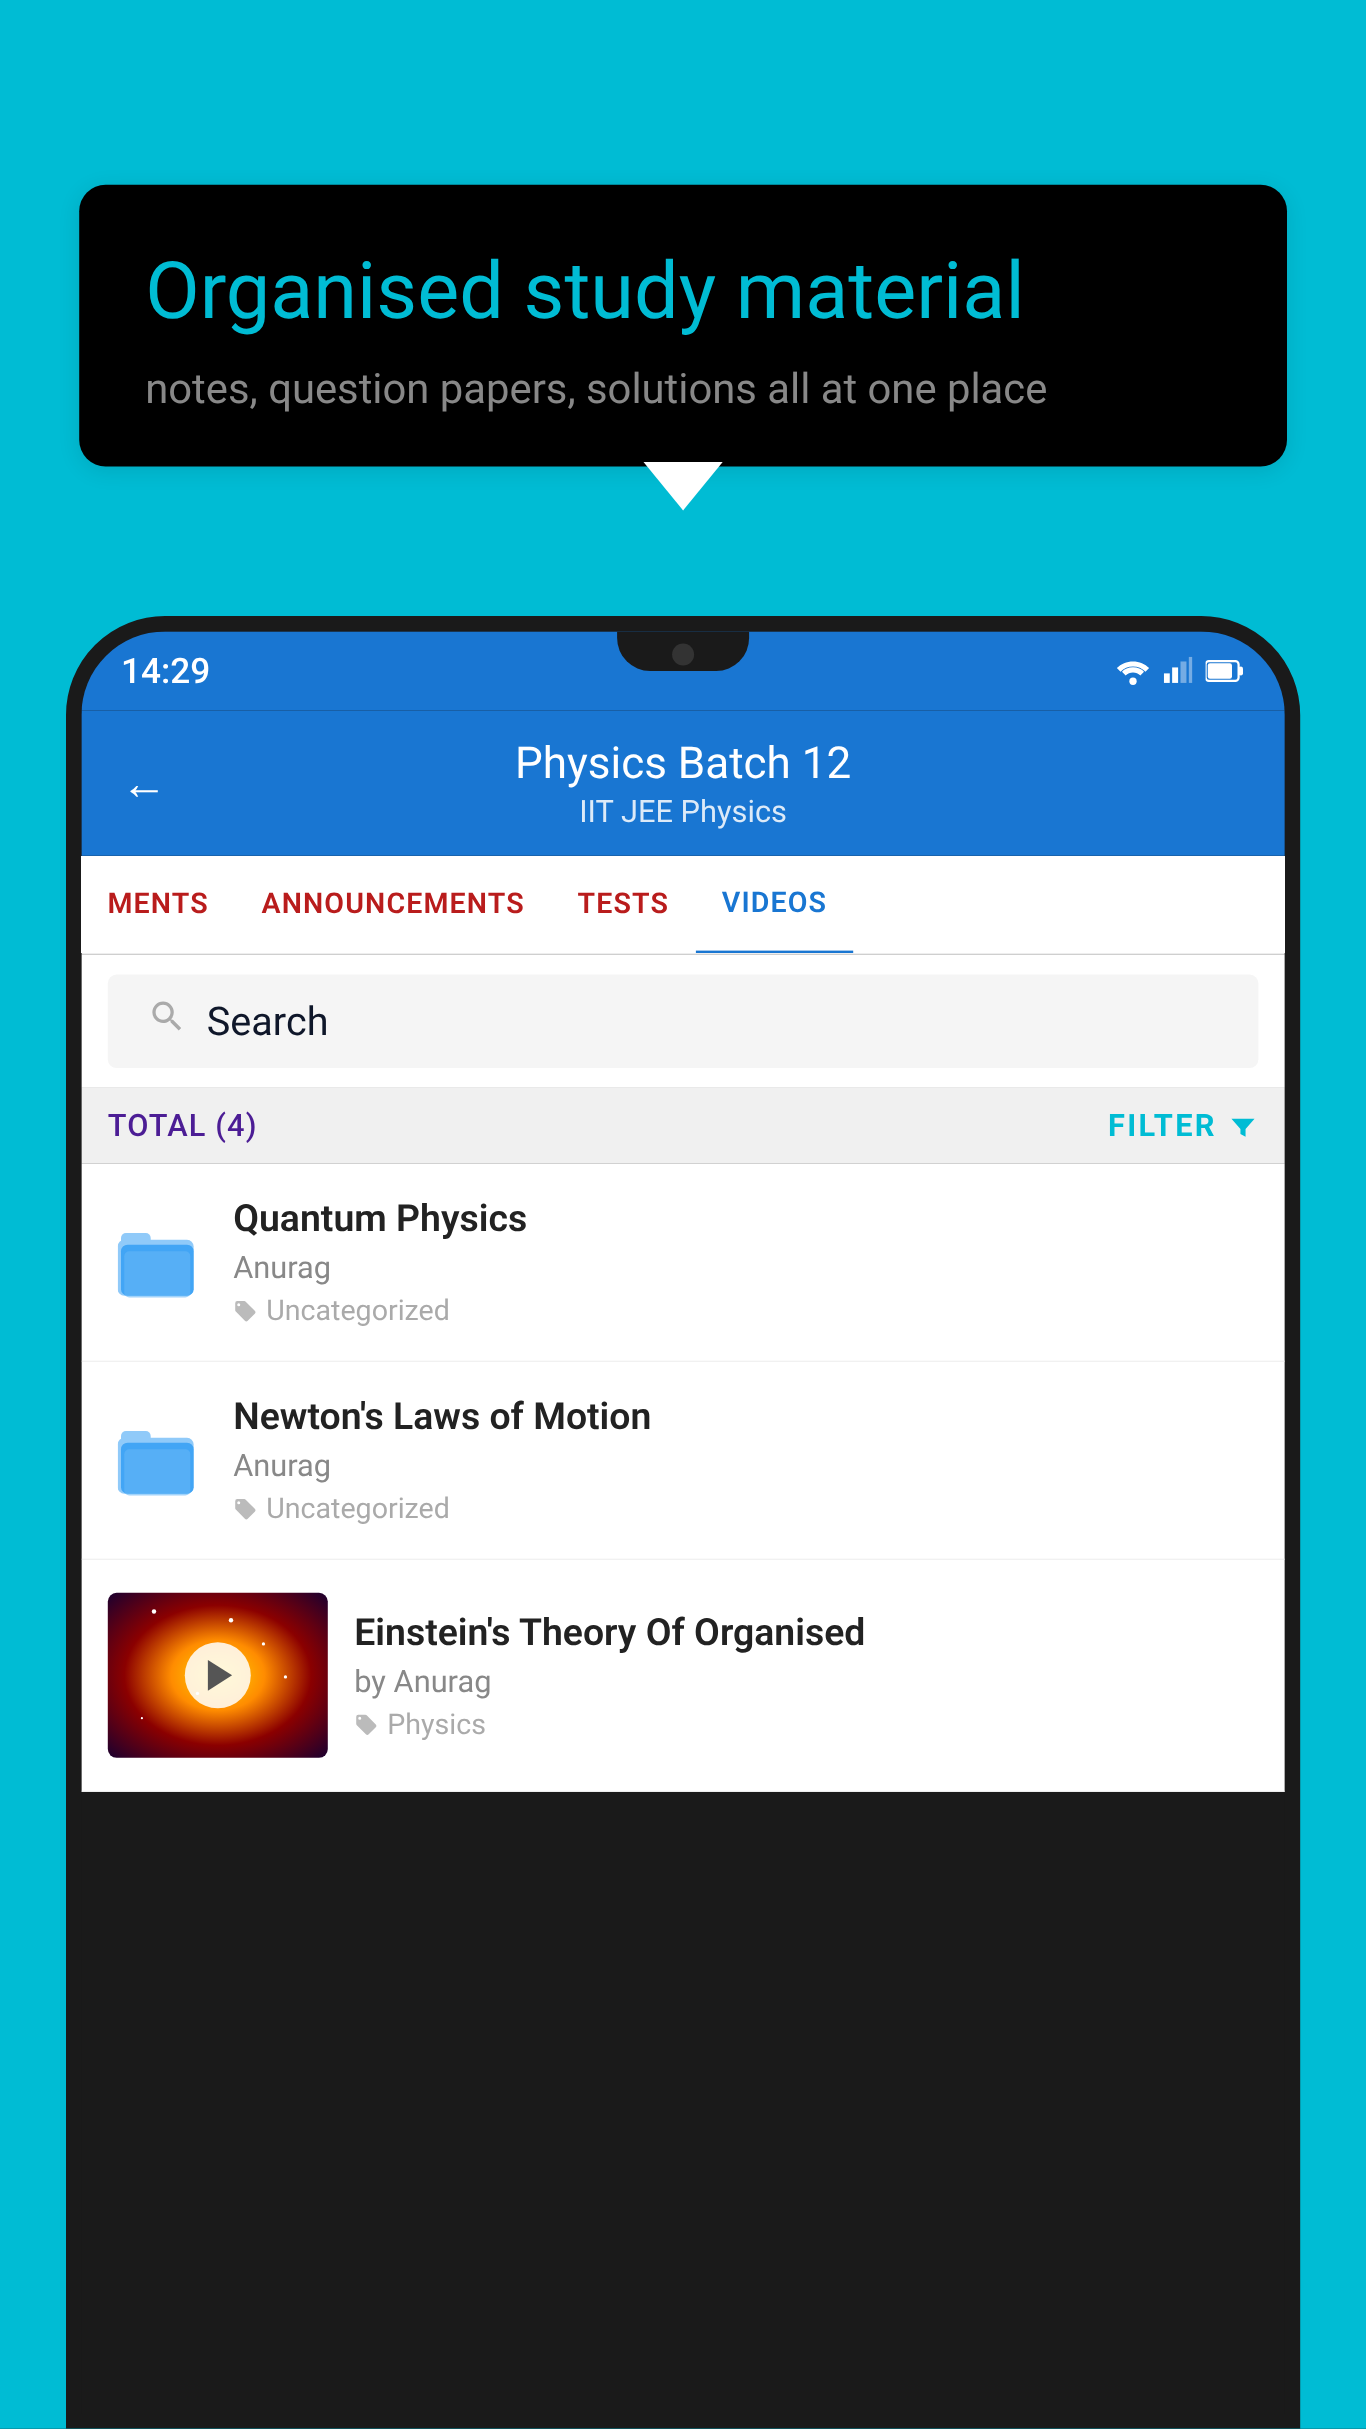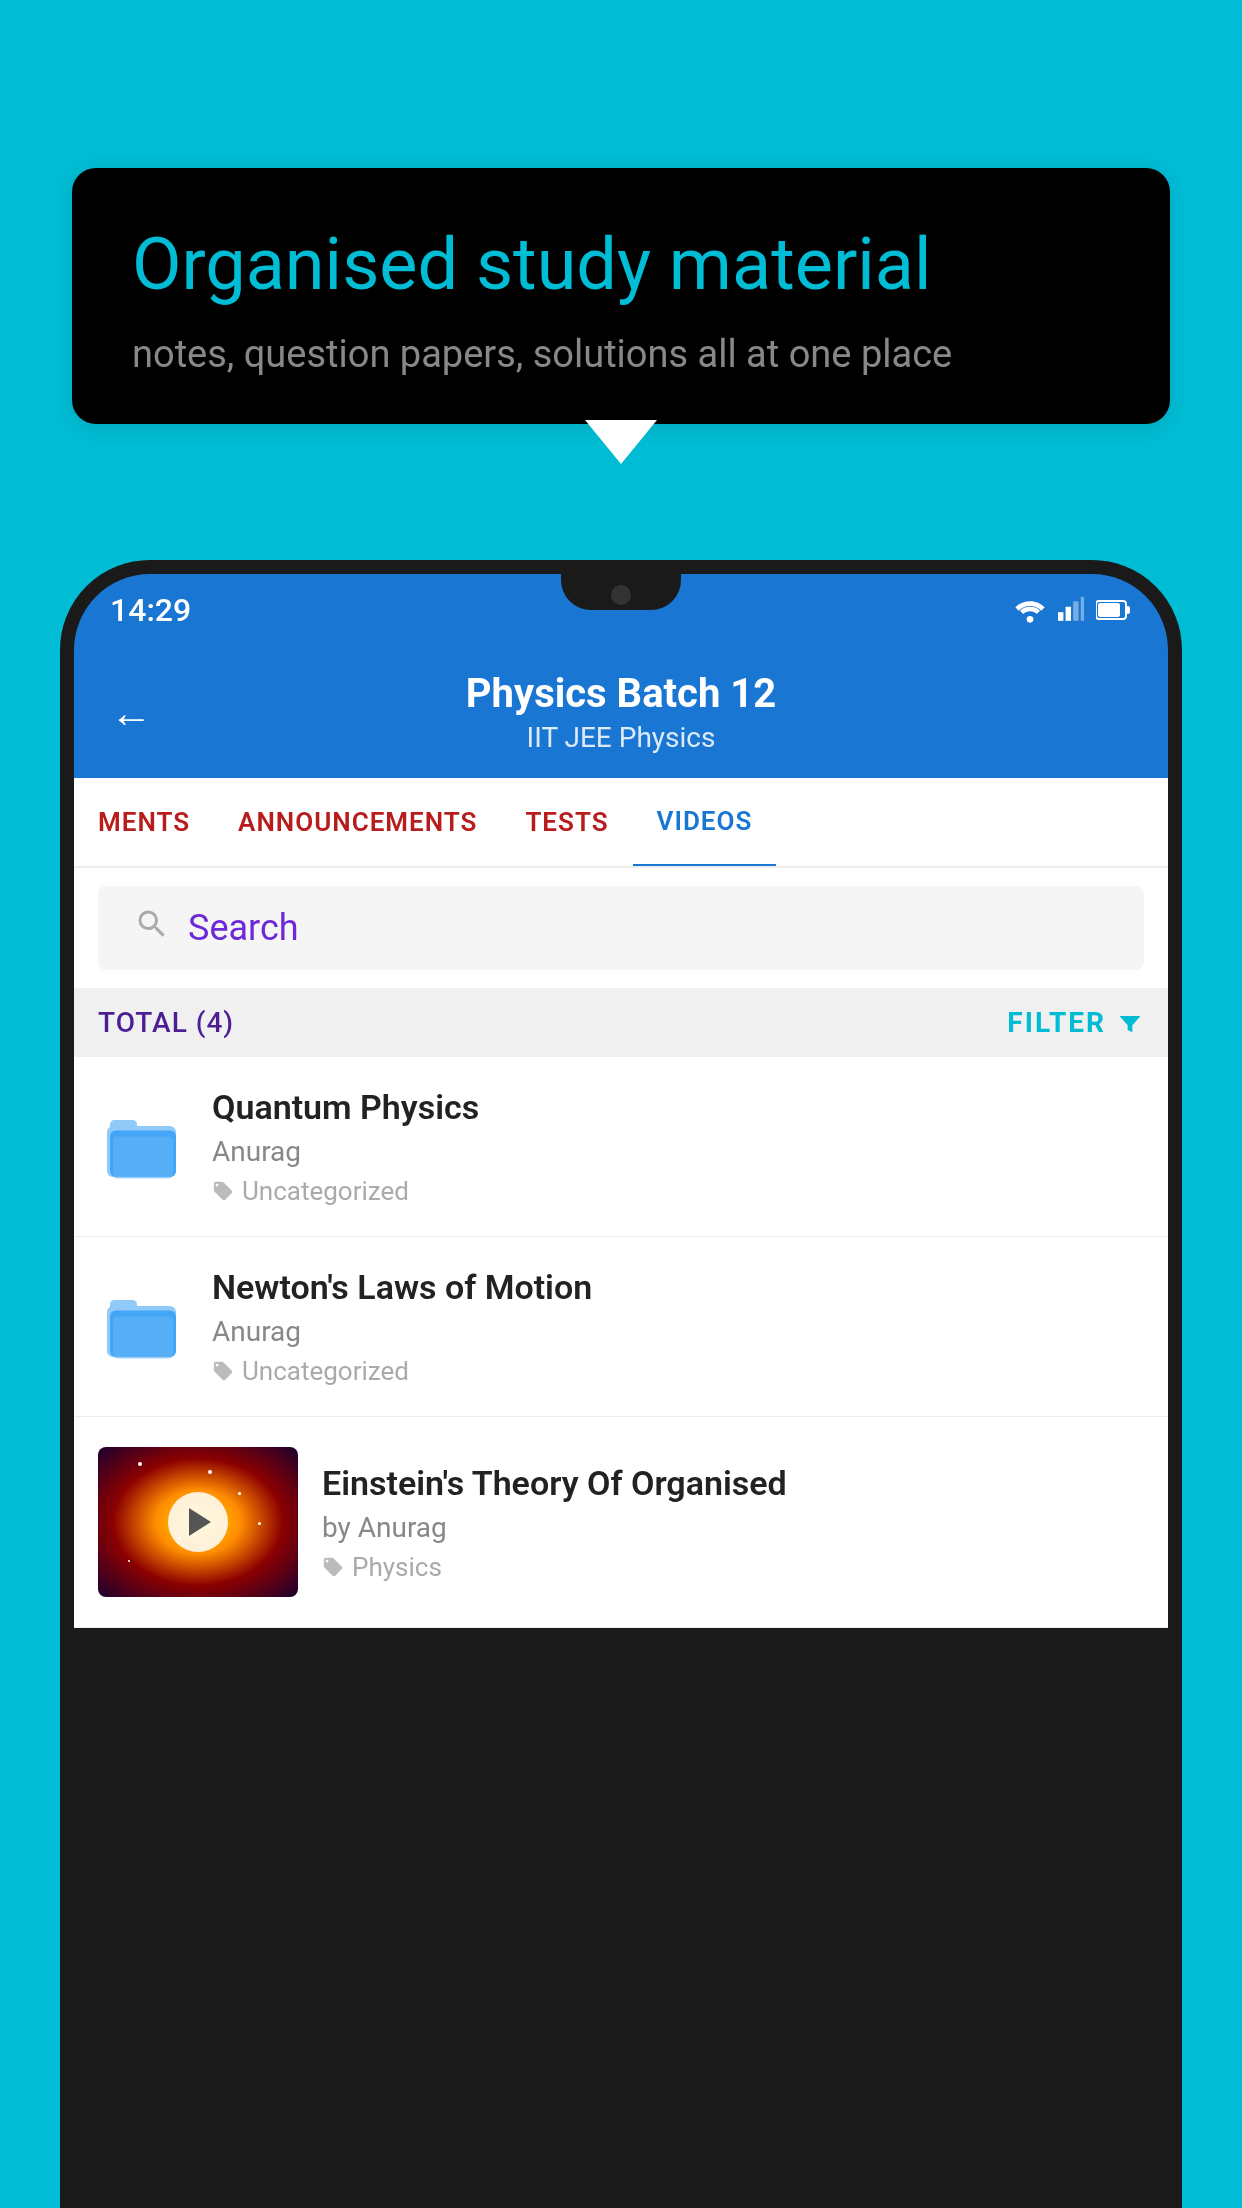--- a/index.html
+++ b/index.html
@@ -131,21 +131,21 @@
     }
 
     .app-header-title-area {
       flex: 1;
       text-align: center;
     }
 
     .app-header-title {
       color: white;
       font-size: 40px;
-      font-weight: 700;
+      font-weight: 400;
     }
 
     .app-header-subtitle {
       color: rgba(255,255,255,0.85);
       font-size: 28px;
       margin-top: 4px;
     }
 
     
     .tabs {
@@ -189,21 +189,21 @@
       align-items: center;
       gap: 18px;
     }
 
     .search-icon-wrap {
       color: #aaa;
       font-size: 34px;
     }
 
     .search-placeholder {
-      color: #6d28d9;
+      color: #0f172a;
       font-size: 36px;
     }
 
     
     .filter-row {
       background: #f0f0f0;
       display: flex;
       align-items: center;
       justify-content: space-between;
       padding: 18px 24px;

